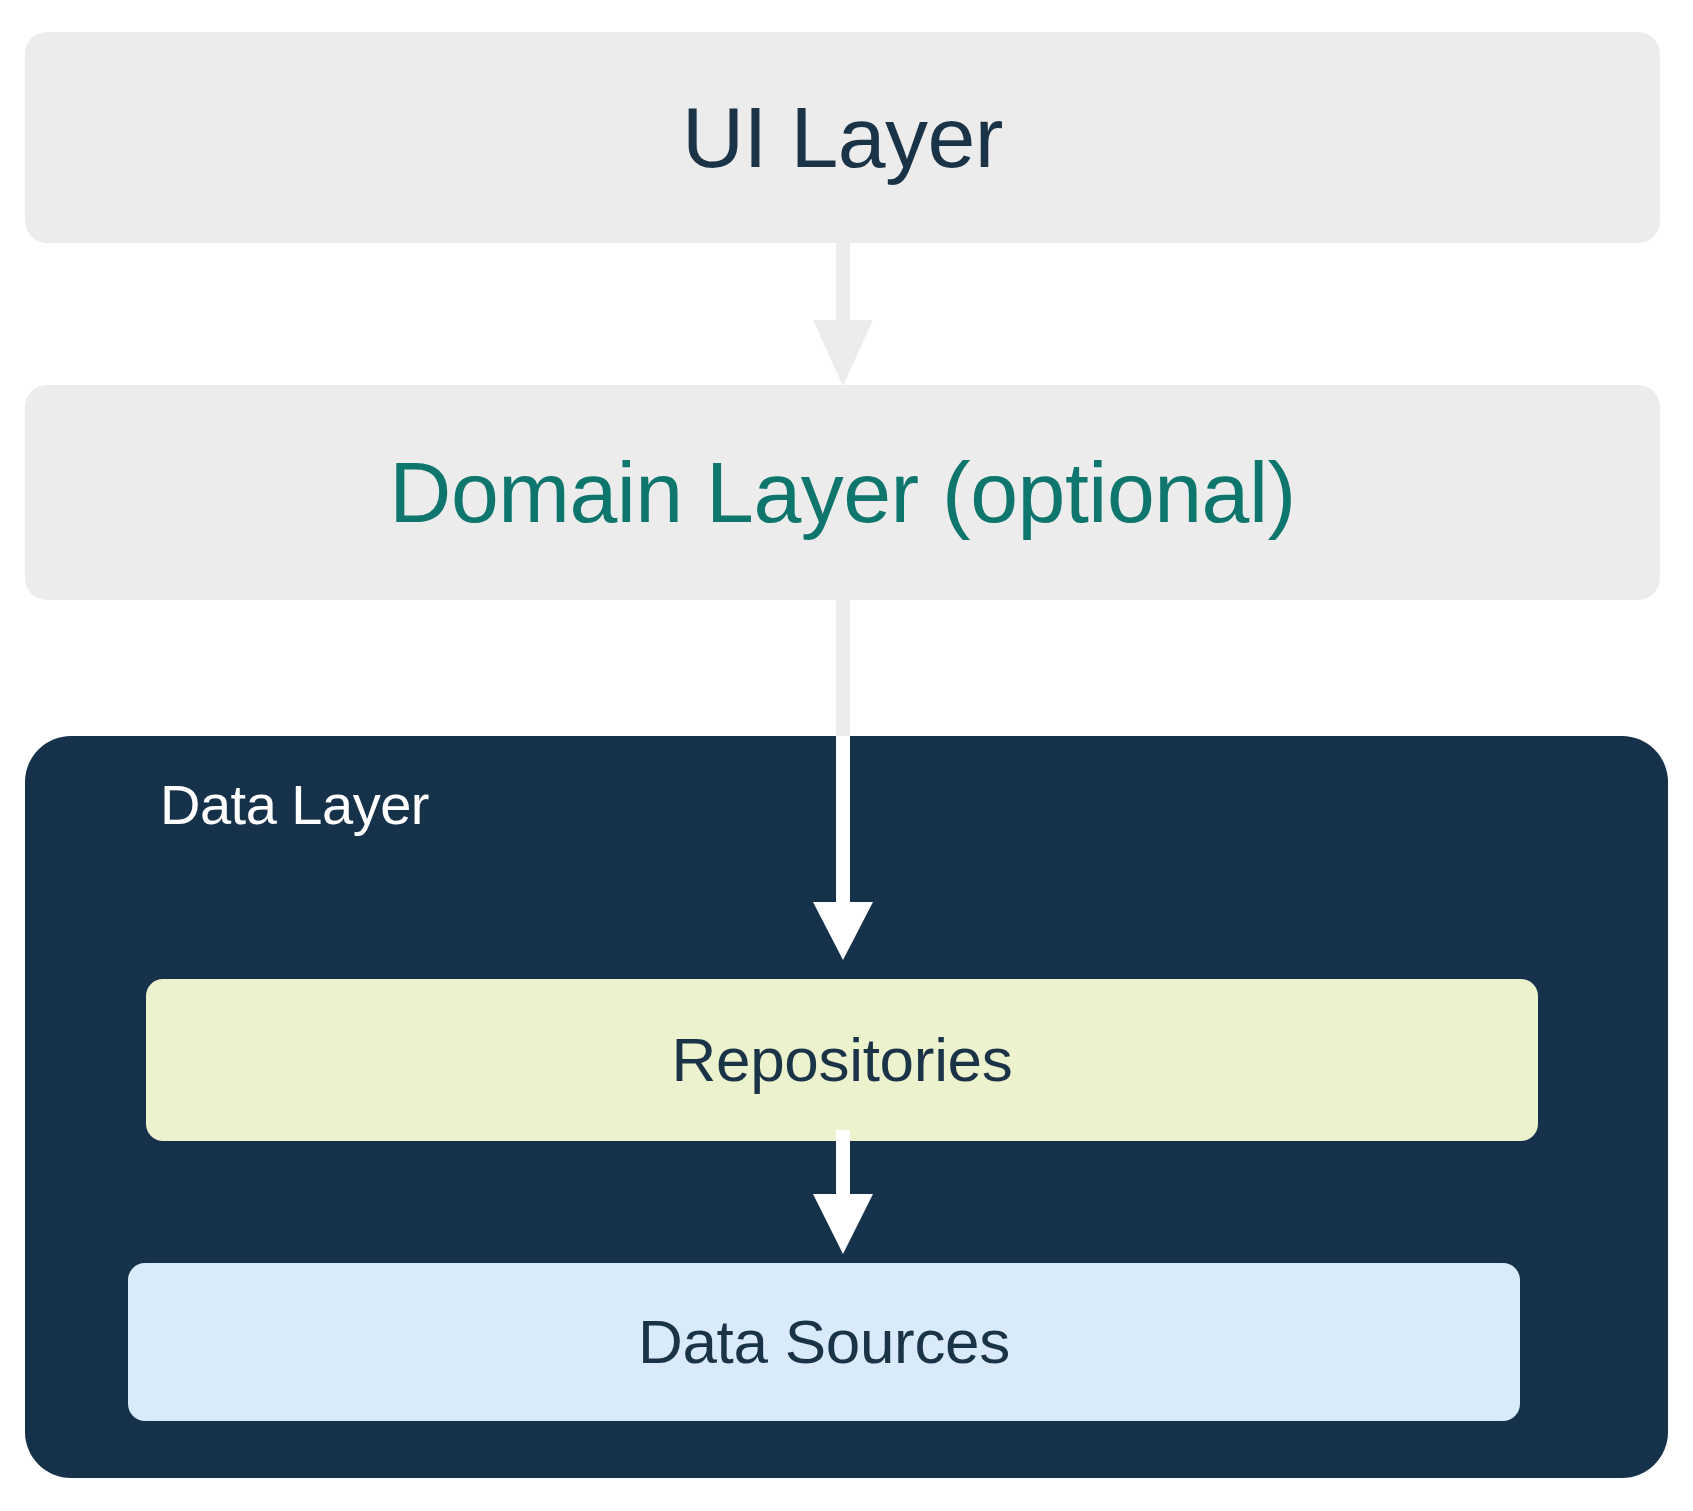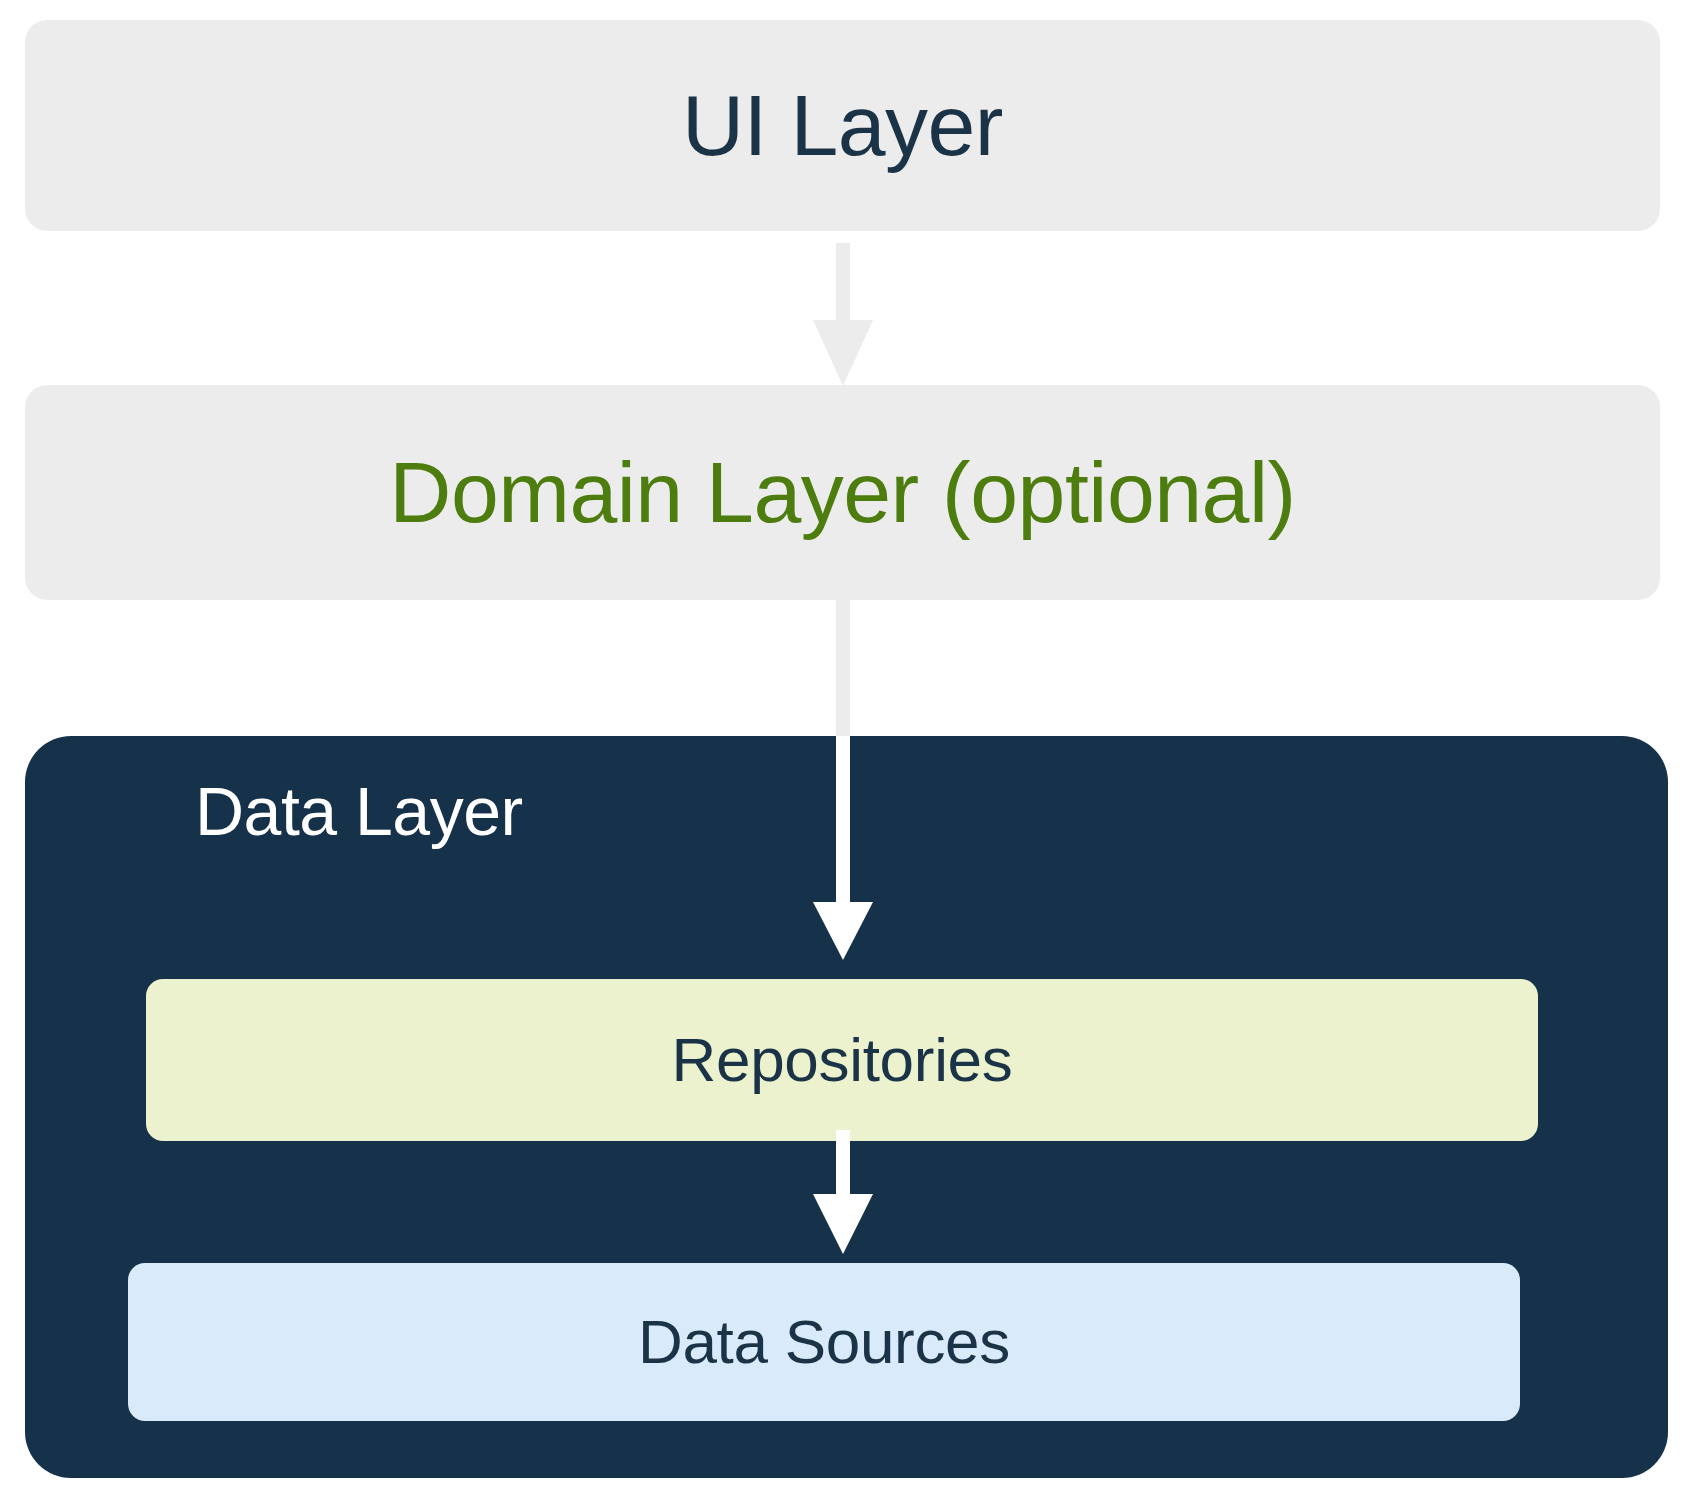--- a/index.html
+++ b/index.html
@@ -31,21 +31,21 @@
   .layer-label {
     font-weight: 400;
     letter-spacing: -0.5px;
     white-space: nowrap;
     line-height: 1.1;
   }
 
   
   #ui-layer-box {
     left: 25px;
-    top: 20px;
+    top: 32px;
     width: 1635px;
     height: 211px;
     background: #ececec;
     border-radius: 22px;
   }
   #ui-layer-box .layer-label {
     font-size: 86px;
     color: #1b3347;
   }
 
@@ -53,44 +53,43 @@
   #domain-layer-box {
     left: 25px;
     top: 385px;
     width: 1635px;
     height: 215px;
     background: #ececec;
     border-radius: 22px;
   }
   #domain-layer-box .layer-label {
     font-size: 86px;
-    color: #4d7c0f;
+    color: #0f766e;
   }
 
   
   #data-layer-box {
     position: absolute;
     left: 25px;
     top: 736px;
     width: 1643px;
     height: 742px;
     background: #16314a;
     border-radius: 46px;
     box-sizing: border-box;
   }
   #data-layer-title {
     position: absolute;
     left: 135px;
     top: 38px;
-    font-size: 68px;
+    font-size: 56px;
     color: #ffffff;
     letter-spacing: -0.5px;
     white-space: nowrap;
     line-height: 1.1;
-    margin-left: 35px;
   }
 
   
   .inner-box {
     position: absolute;
     box-sizing: border-box;
     display: flex;
     align-items: center;
     justify-content: center;
     border-radius: 17px;

